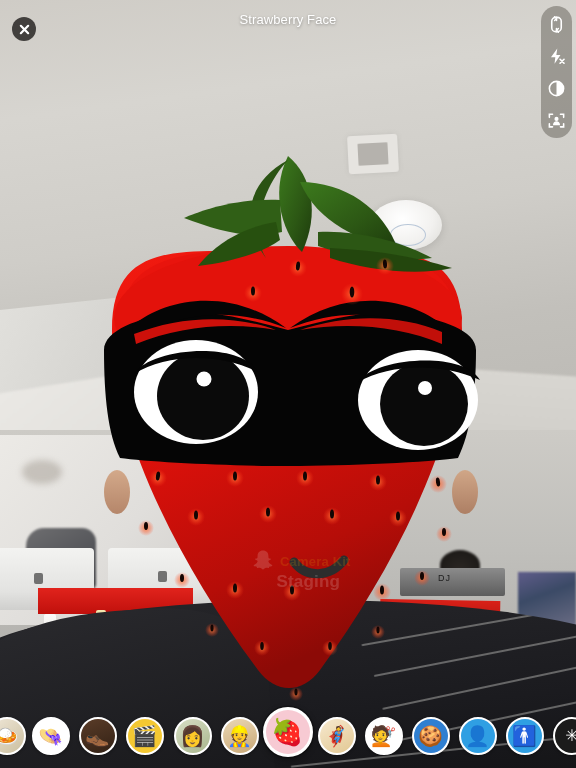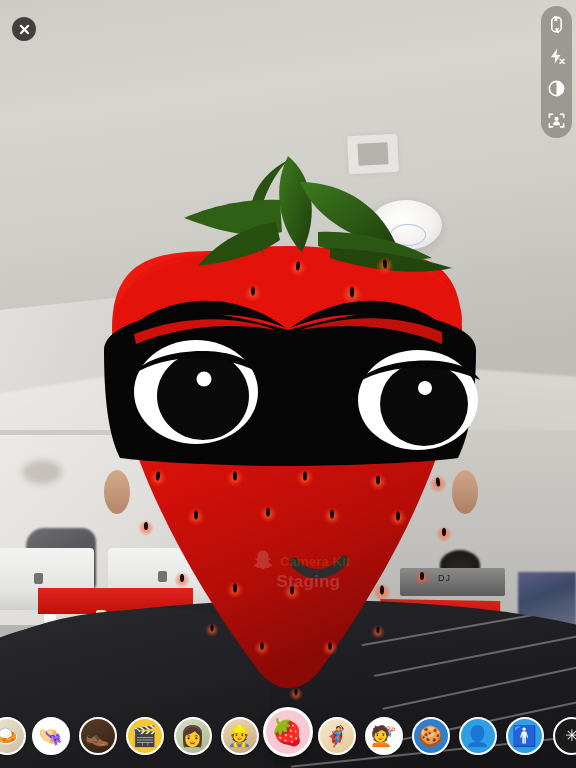--- a/index.html
+++ b/index.html
@@ -559,20 +559,21 @@
     </div>
     <span class="wm-sub">Staging</span>
   </div>
 
   <div class="top-bar">
     <div class="close-btn">
       <svg width="11" height="11" viewBox="0 0 12 12">
         <path d="M2 2 L10 10 M10 2 L2 10" stroke="#ffffff" stroke-width="2.4" stroke-linecap="round"></path>
       </svg>
     </div>
+    <div class="lens-title">Strawberry Face</div>
   </div>
 
   <div class="control-rail">
 
     <div class="ctl">
       <svg width="19" height="19" viewBox="0 0 24 24">
         <rect x="6" y="3" width="12" height="18" rx="5" ry="5" fill="none" stroke="#ffffff" stroke-width="2"></rect>
         <path d="M12 3 L12 7 M12 17 L12 21" stroke="#ffffff" stroke-width="2" stroke-linecap="round"></path>
         <path d="M9.6 5.4 L12 3 L9.6 0.9" fill="none" stroke="#ffffff" stroke-width="1.8" stroke-linecap="round" stroke-linejoin="round" transform="translate(0,1.4)"></path>
         <path d="M14.4 18.6 L12 21 L14.4 23.1" fill="none" stroke="#ffffff" stroke-width="1.8" stroke-linecap="round" stroke-linejoin="round" transform="translate(0,-1.4)"></path>

